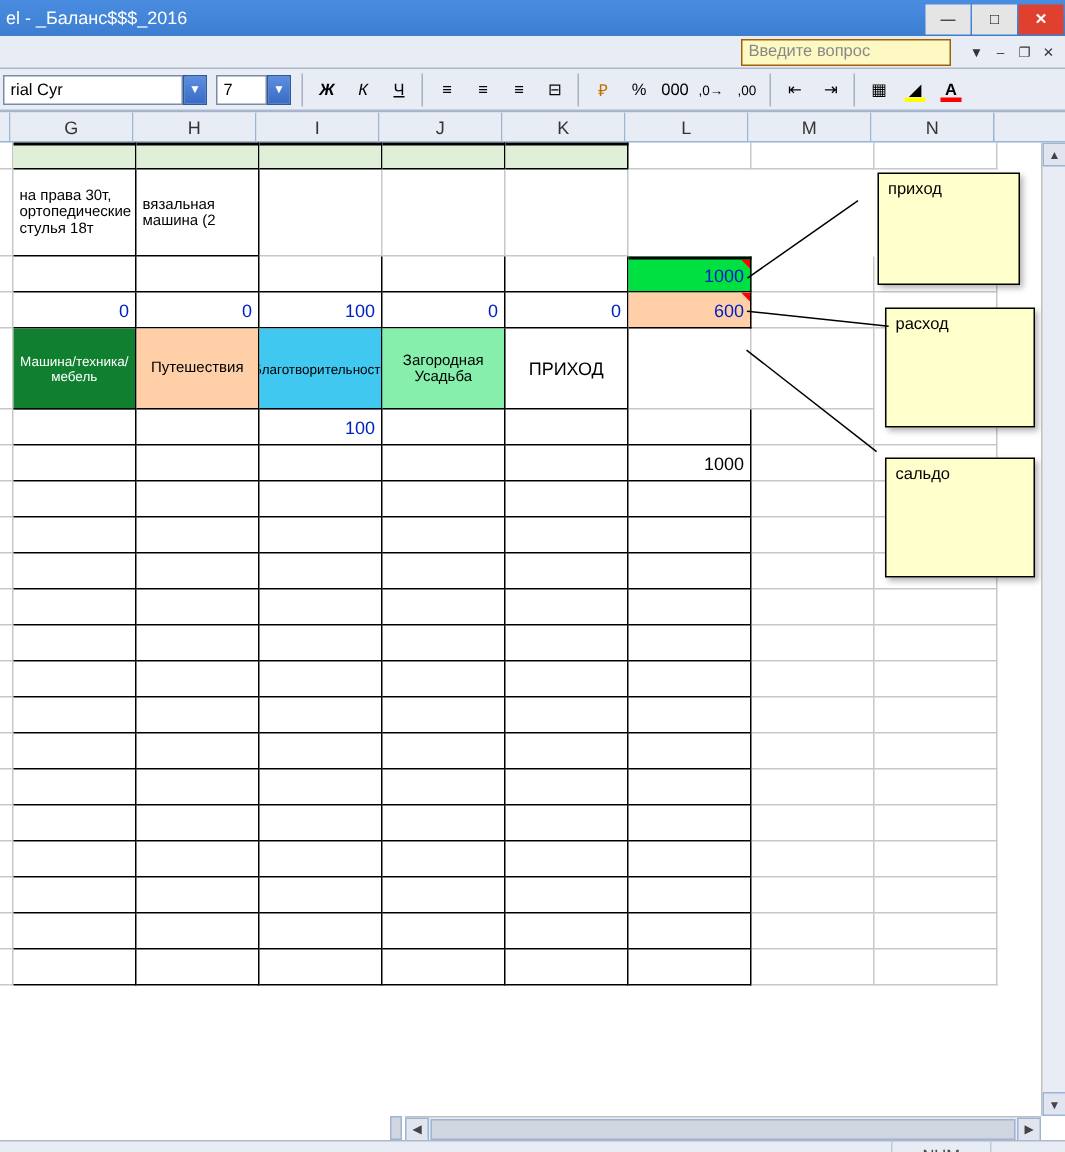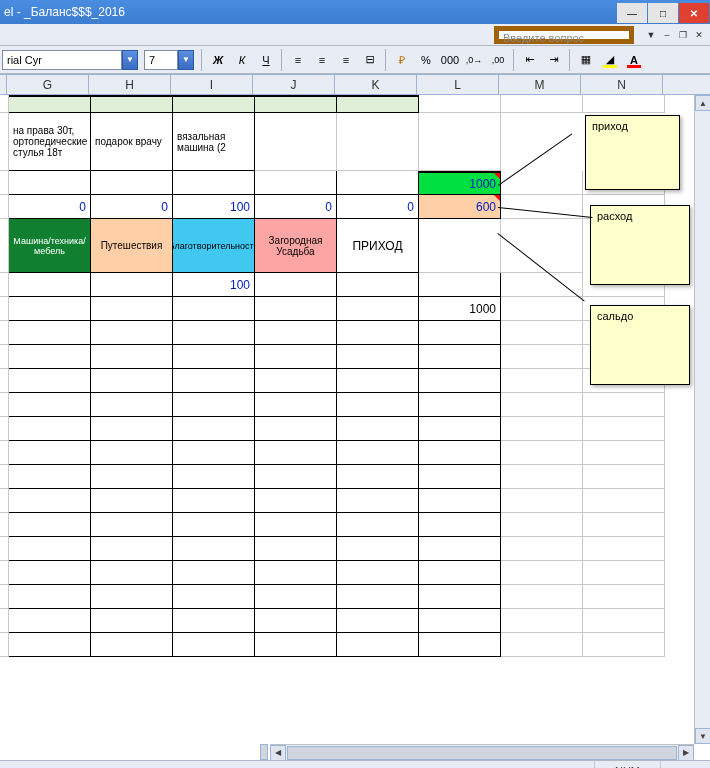--- a/index.html
+++ b/index.html
@@ -39,22 +39,22 @@
     height: 22px;
     background: #e8edf5;
     border-bottom: 1px solid #b0b8c8;
     display: flex;
     align-items: center;
     justify-content: flex-end;
     padding-right: 4px;
   }
   .askbox {
     height: 18px;
-    border: 5px solid #a16207;
-    background: #ffffff;
+    border: 1px solid #a16207;
+    background: #fef9c3;
     padding: 1px 4px;
     font-size: 11px;
     color: #888;
     width: 140px;
     margin-right: 8px;
   }
   .smallbtn {
     width: 14px; height: 14px;
     display:inline-flex; align-items:center; justify-content:center;
     font-size:9px; color:#333;
@@ -321,23 +321,20 @@
       <div class="cell" style="width:82px;height:18px;"></div>
       <div class="cell" style="width:82px;height:18px;"></div>
     </div>
 
     <div class="row">
       <div class="cell" style="width:7px;height:58px;"></div>
       <div class="cell blk" style="width:82px;height:58px;">
           <span>на права 30т, ортопедические стулья 18т</span>
         </div>
       <div class="cell blk" style="width:82px;height:58px;">
-          <span>подарок врачу</span>
-        </div>
-      <div class="cell blk" style="width:82px;height:58px;">
           <span>вязальная машина (2</span>
         </div>
       <div class="cell" style="width:82px;height:58px;"></div>
       <div class="cell" style="width:82px;height:58px;"></div>
       <div class="cell" style="width:82px;height:58px;"></div>
     </div>
 
     <div class="row">
       <div class="cell" style="width:7px;height:24px;"></div>
       <div class="cell blk" style="width:82px;height:24px;"></div>
@@ -383,21 +380,21 @@
       <div class="cell" style="width:7px;height:54px;"></div>
       <div class="cell blk center white-text" style="width:82px;height:54px;background:#108030;font-size:9px;">
           <span>Машина/техника/мебель</span>
         </div>
       <div class="cell blk center" style="width:82px;height:54px;background:#ffd0a8;font-size:10px;">
           <span>Путешествия</span>
         </div>
       <div class="cell blk center" style="width:82px;height:54px;background:#40c8f0;font-size:9px;">
           <span>Благотворительность</span>
         </div>
-      <div class="cell blk center" style="width:82px;height:54px;background:#fca5a5;font-size:10px;">
+      <div class="cell blk center" style="width:82px;height:54px;background:#86efac;font-size:10px;">
           <span>Загородная Усадьба</span>
         </div>
       <div class="cell blk center" style="width:82px;height:54px;font-size:12px;">
           <span>ПРИХОД</span>
         </div>
       <div class="cell" style="width:82px;height:54px;"></div>
       <div class="cell" style="width:82px;height:54px;"></div>
     </div>
 
     <div class="row">

